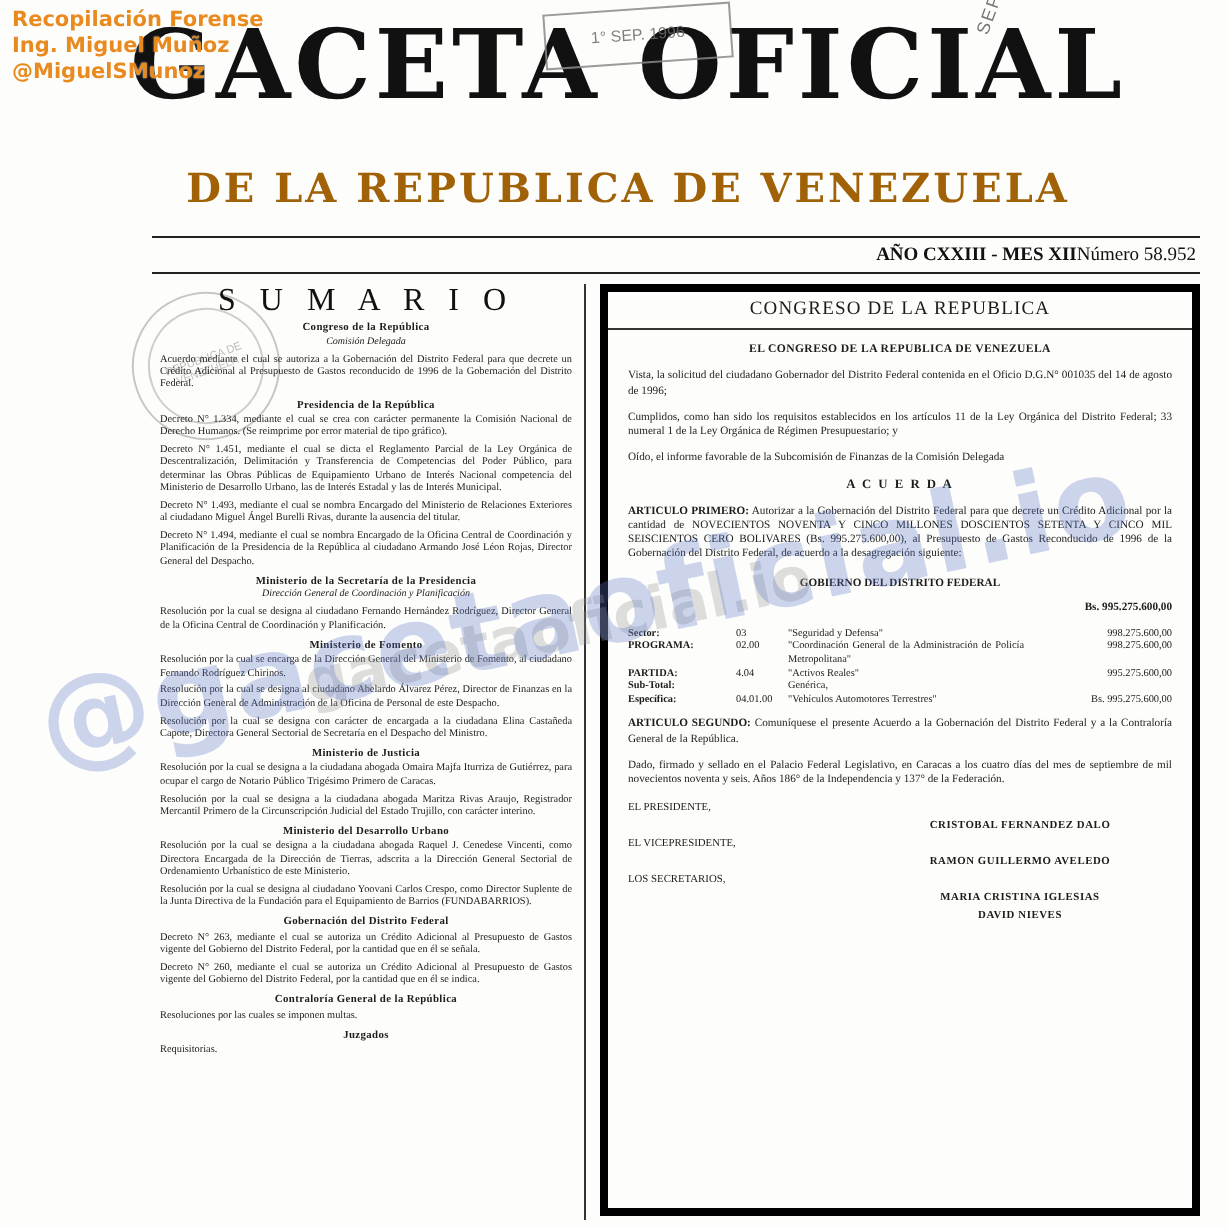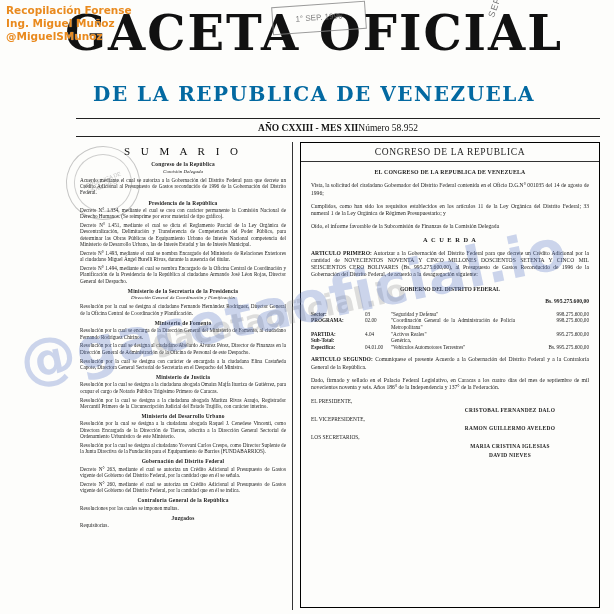--- a/index.html
+++ b/index.html
@@ -57,21 +57,21 @@
     color:#111;
     line-height:54px;
   }
   .republica{
     position:absolute;left:60px;top:82px;width:500px;
     text-align:center;
     font-family:"DejaVu Serif", serif;
     font-weight:bold;
     font-size:20px;
     letter-spacing:1.5px;
-    color:#0369a1;
+    color:#a16207;
   }
   .stamp{
     position:absolute;left:268px;top:4px;
     width:92px;height:26px;
     border:1px solid #8a8a8a;
     transform:rotate(-4deg);
     font-family:"Liberation Sans", sans-serif;
     font-size:8px;color:#6b6b6b;
     text-align:center;line-height:26px;
     opacity:.85;
@@ -81,21 +81,21 @@
     font-family:"Liberation Sans", sans-serif;
     font-size:9px;color:#777;
     transform:rotate(-70deg);
     letter-spacing:1px;
   }
   
   .inforule-top{position:absolute;left:76px;right:14px;top:118px;height:1px;background:#222;}
   .inforule-bot{position:absolute;left:76px;right:14px;top:136px;height:1px;background:#222;}
   .infobar{
     position:absolute;left:78px;right:16px;top:119px;height:17px;
-    display:flex;align-items:center;justify-content:center;
+    display:flex;align-items:center;justify-content:flex-end;
     font-family:"Liberation Serif", serif;
     font-size:9.5px;color:#111;
   }
   .infobar .l{font-weight:bold;}
   .infobar .c{flex:1;text-align:center;}
   .infobar .r{font-weight:normal;}
   
   .seal{
     position:absolute;left:66px;top:146px;
     width:72px;height:72px;border-radius:50%;
@@ -119,34 +119,34 @@
   }
   .divider{
     position:absolute;left:292px;top:142px;width:1px;height:468px;background:#333;
   }
   .col-right{
     position:absolute;left:300px;top:142px;width:300px;height:468px;
     font-size:5.6px;line-height:7.2px;text-align:justify;
     color:#1c1c1c;
   }
   .sumario{
-    text-align:center;font-size:11px;letter-spacing:4px;
+    text-align:center;font-size:16px;letter-spacing:4px;
     font-family:"Liberation Serif", serif;
     margin:6px 0 7px 0;color:#111;
   }
   .org{
     text-align:center;font-weight:bold;font-size:5.4px;
     margin:4px 0 1px 0;letter-spacing:.2px;
   }
   .suborg{
     text-align:center;font-style:italic;font-size:5px;margin:0 0 2px 0;
   }
   .entry{margin:0 0 2.5px 0;}
   .rightbox{
-    border:1px solid #000000;
+    border:4px solid #000000;
     height:466px;
     box-sizing:border-box;
     padding:6px 10px;
     position:relative;
   }
   .rb-title{
     text-align:center;font-size:9.5px;letter-spacing:.6px;
     padding-bottom:4px;margin-bottom:1px;
   }
   .rb-rule{height:1px;background:#333;margin:0 -10px 7px -10px;}

